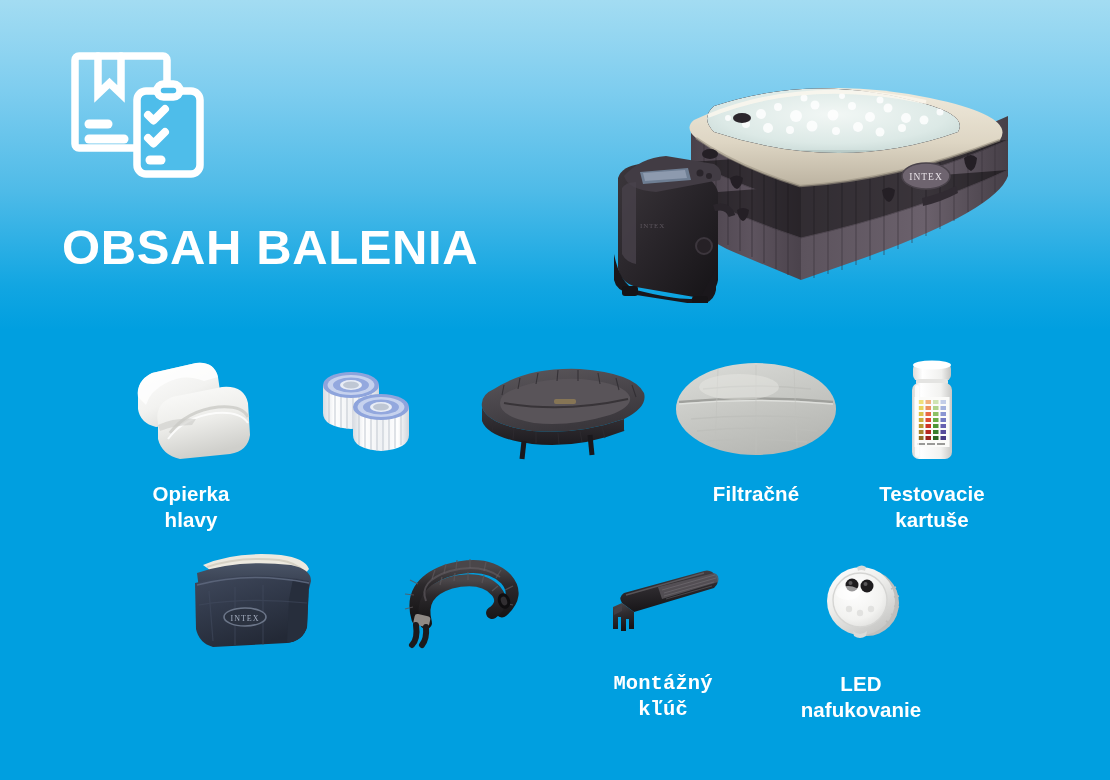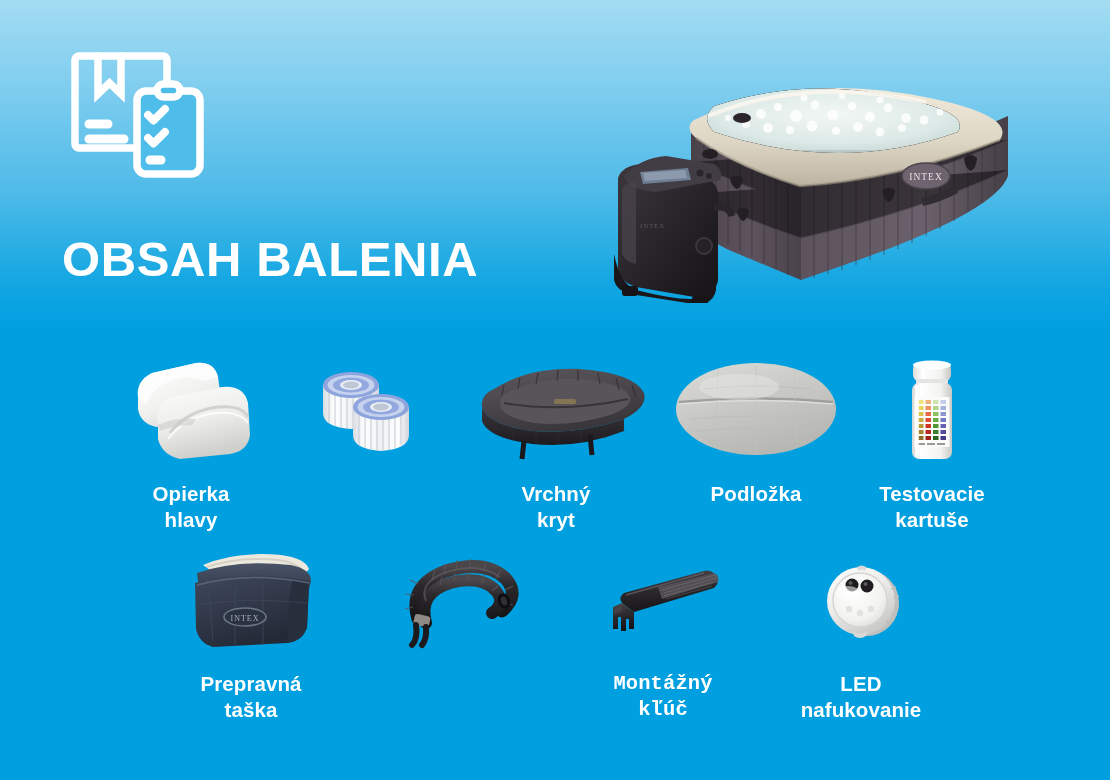--- a/index.html
+++ b/index.html
@@ -39,21 +39,21 @@
     width: 520px;
   }
 
   #package-icon {
     display: block;
     width: 152px;
     height: 152px;
   }
 
   #page-title {
-    margin-top: 38px;
+    margin-top: 26px;
     color: #FFFFFF;
     font-size: 49px;
     font-weight: bold;
     letter-spacing: 0.6px;
     line-height: 1.05;
     white-space: nowrap;
   }
 
   
   #hero-product {
@@ -425,22 +425,20 @@
             <path d="M100 74 L101 85"></path>
               <path d="M122 72 L124 83"></path>
               <path d="M144 68 L147 79"></path>
             <path d="M162 62 L166 72"></path>
           </g>
 
           <path d="M66 82 L64 100" stroke="#1A181C" stroke-width="5" fill="none"></path>
           <path d="M132 76 L134 96" stroke="#1A181C" stroke-width="5" fill="none"></path>
         </svg>
       </div>
-      <div class="item-label">Vrchný
-kryt</div>
     </div>
 
     <div class="item-cell" id="cell-mat">
       <div class="item-art">
         <svg width="166" height="104" viewBox="0 0 166 104" xmlns="http://www.w3.org/2000/svg">
           <defs>
             <linearGradient id="matGrad" x1="0.2" y1="0" x2="0.7" y2="1">
               <stop offset="0" stop-color="#D9DAD6"></stop>
               <stop offset="0.45" stop-color="#C8C9C5"></stop>
               <stop offset="1" stop-color="#B4B5B1"></stop>
@@ -460,21 +458,21 @@
 
           <g stroke="#C0C1BD" stroke-width="1" opacity="0.55">
             <path d="M45 10 L42 88"></path>
               <path d="M83 6 L83 94"></path>
               <path d="M121 10 L124 88"></path>
           </g>
 
           <ellipse cx="66" cy="28" rx="40" ry="13" fill="#E8E9E5" opacity="0.45"></ellipse>
         </svg>
       </div>
-      <div class="item-label">Podložka</div>
+      <div class="item-label">Filtračné</div>
     </div>
 
     <div class="item-cell" id="cell-strips">
       <div class="item-art">
         <svg width="62" height="104" viewBox="0 0 62 104" xmlns="http://www.w3.org/2000/svg">
           <defs>
             <linearGradient id="bottleG" x1="0" y1="0" x2="1" y2="0">
               <stop offset="0" stop-color="#D6D6D4"></stop>
               <stop offset="0.22" stop-color="#FFFFFF"></stop>
               <stop offset="0.72" stop-color="#F2F2F0"></stop>
@@ -578,22 +576,20 @@
             <path d="M80 36 Q80 62 80 96"></path>
             <path d="M16 56 Q64 48 124 54"></path>
           </g>
 
           <ellipse cx="62" cy="68" rx="21" ry="9" fill="#2B3240" stroke="#6B7588" stroke-width="1.6"></ellipse>
           <text x="62" y="71.5" font-family="'Liberation Serif', serif" font-size="8" fill="#A7B0C2" text-anchor="middle" letter-spacing="1">INTEX</text>
 
           <path d="M14 36 Q66 22 126 34" fill="none" stroke="#596378" stroke-width="1.6"></path>
         </svg>
       </div>
-      <div class="item-label">Prepravná
-taška</div>
     </div>
 
     <div class="item-cell" id="cell-hose">
       <div class="item-art">
         <svg width="130" height="104" viewBox="0 0 130 104" xmlns="http://www.w3.org/2000/svg">
           <defs>
             <linearGradient id="hoseG" x1="0" y1="0" x2="0" y2="1">
               <stop offset="0" stop-color="#4A4649"></stop>
               <stop offset="0.35" stop-color="#2C292C"></stop>
               <stop offset="1" stop-color="#141314"></stop>

